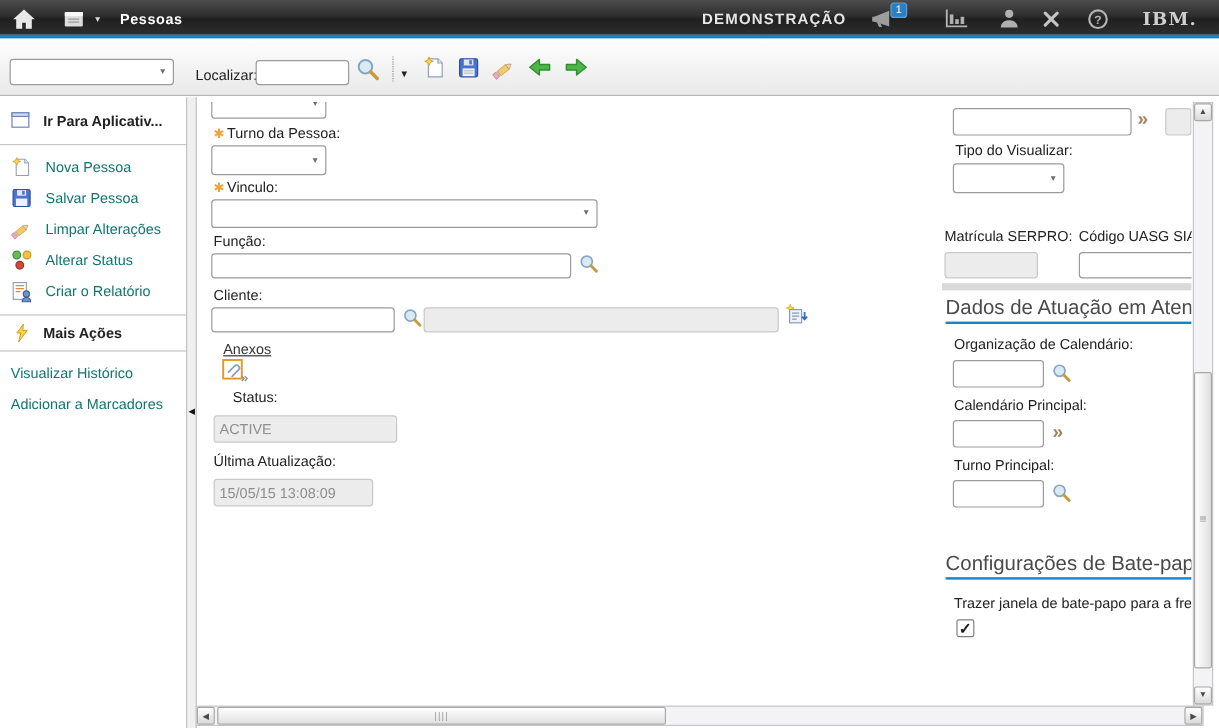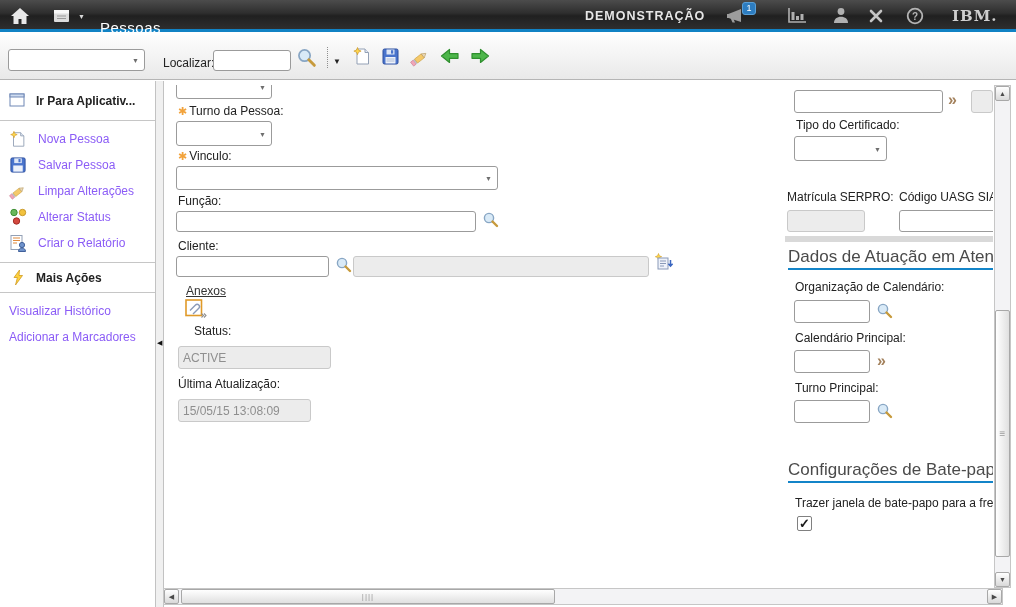--- a/index.html
+++ b/index.html
@@ -10,21 +10,21 @@
     font-family: "Liberation Sans", sans-serif; font-size: 12px; color:#222;
   }
 
   
   .topbar {
     position: absolute; left:0; top:0; width:1016px; height:32px;
     background: linear-gradient(#4c4c4c, #2e2e2e 45%, #202020 55%, #2e2e2e);
     border-bottom: 3px solid #1182c4;
   }
   .tb-item { position:absolute; top:0; height:32px; display:flex; align-items:center; }
-  .tb-title { color:#fff; font-size:15px; font-weight:normal; letter-spacing:.5px;margin-top:11px; }
+  .tb-title { color:#fff; font-size:12px; font-weight:bold; letter-spacing:.5px; }
   .tb-env { color:#e6e6e6; font-size:12.5px; font-weight:bold; letter-spacing:1px; }
   .tb-caret { color:#d8d8d8; font-size:7px; margin-left:4px; }
   .badge {
     position:absolute; left:18px; top:2px; min-width:14px; height:13px;
     background:#2d7dc1; border:1px solid #5aa0d8; border-radius:3px;
     color:#fff; font-size:9px; line-height:11px; text-align:center; padding:0 3px;
   }
   .ibm { font-family:"DejaVu Serif", serif; font-weight:bold; font-size:15px; color:#cfcfcf; letter-spacing:1px; }
 
   
@@ -66,21 +66,21 @@
   
   .sidebar { position:absolute; left:0; top:81px; width:155px; height:526px; background:#fff; }
   .side-goto, .side-head {
     display:flex; align-items:center; gap:8px; padding-left:8px;
     font-weight:bold; color:#222; border-bottom:1px solid #c6c6c6;
   }
   .side-goto { height:40px;text-align:center; }
   .side-head { height:30px; }
   .side-group { padding:5px 0 6px 0; border-bottom:1px solid #c6c6c6; }
   .side-group.noline { border-bottom:none; }
-  .side-item { height:26px; display:flex; align-items:center; gap:10px; padding-left:8px; color:#8b5cf6; cursor:pointer; }
+  .side-item { height:26px; display:flex; align-items:center; gap:10px; padding-left:8px; color:#0f766e; cursor:pointer; }
   .side-item.plain { padding-left:9px; }
   .side-ico { width:20px; display:inline-flex; justify-content:center; }
 
   .splitter {
     position:absolute; left:155px; top:81px; width:9px; height:526px;
     background:#f0f0f0; border-left:1px solid #c2c2c2; border-right:1px solid #c2c2c2;
   }
   .collapse { position:absolute; left:1px; top:258px; font-size:7px; color:#111; cursor:pointer; }
 
   
@@ -391,21 +391,21 @@
     <span class="lbl" style="left:29px; top:239px;">Status:</span>
     <input class="ti ro" style="left: 13px; top: 261px; width: 153px; height: 23px;" readonly="" value="ACTIVE">
 
     <span class="lbl" style="left:13px; top:292px;">Última Atualização:</span>
     <input class="ti ro" style="left: 13px; top: 314px; width: 133px; height: 23px;" readonly="" value="15/05/15 13:08:09">
 
     <input class="ti" style="left: 629px; top: 5px; width: 149px; height: 23px;" value="">
     <span class="chev" style="left:783px; top:8px;">»</span>
     <input class="ti ro" style="left: 806px; top: 5px; width: 22px; height: 23px;" readonly="">
 
-    <span class="lbl" style="left:631px; top:33px;">Tipo do Certificado:</span>
+    <span class="lbl" style="left:631px; top:33px;">Tipo do Visualizar:</span>
     <div class="dd" style="left:629px; top:51px; width:93px; height:25px;">
       <span></span>
       <span class="dd-arr">▼</span>
     </div>
 
     <span class="lbl" style="left:622px; top:105px;">Matrícula SERPRO:</span>
     <span class="lbl" style="left:734px; top:105px;">Código UASG SIASG</span>
     <input class="ti ro" style="left: 622px; top: 125px; width: 78px; height: 22px;" readonly="" value="">
     <input class="ti" style="left: 734px; top: 125px; width: 100px; height: 22px;" value="">
 

